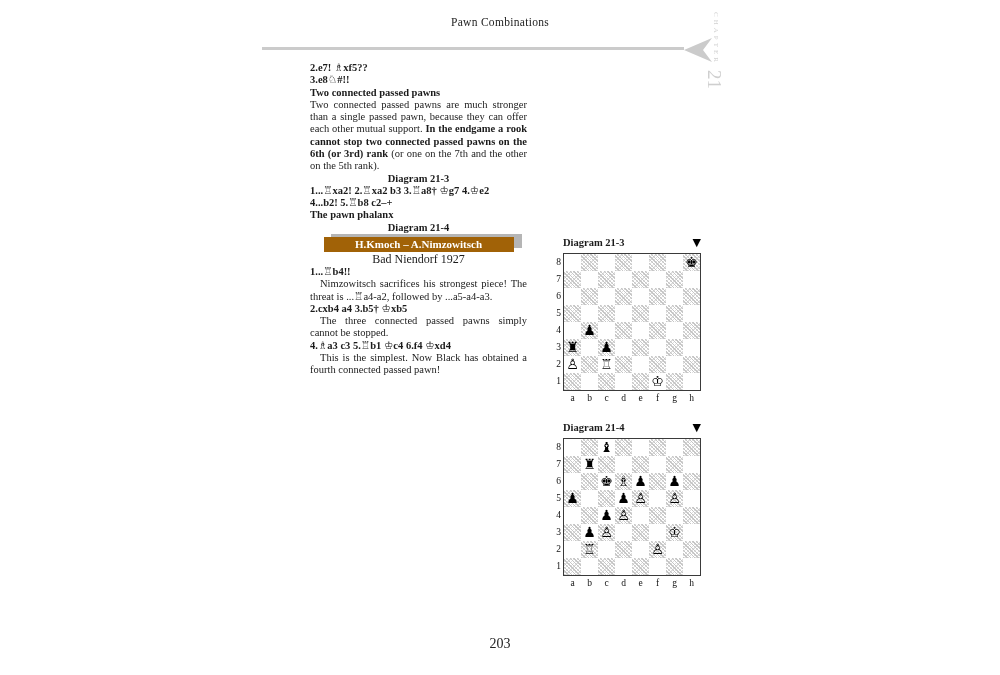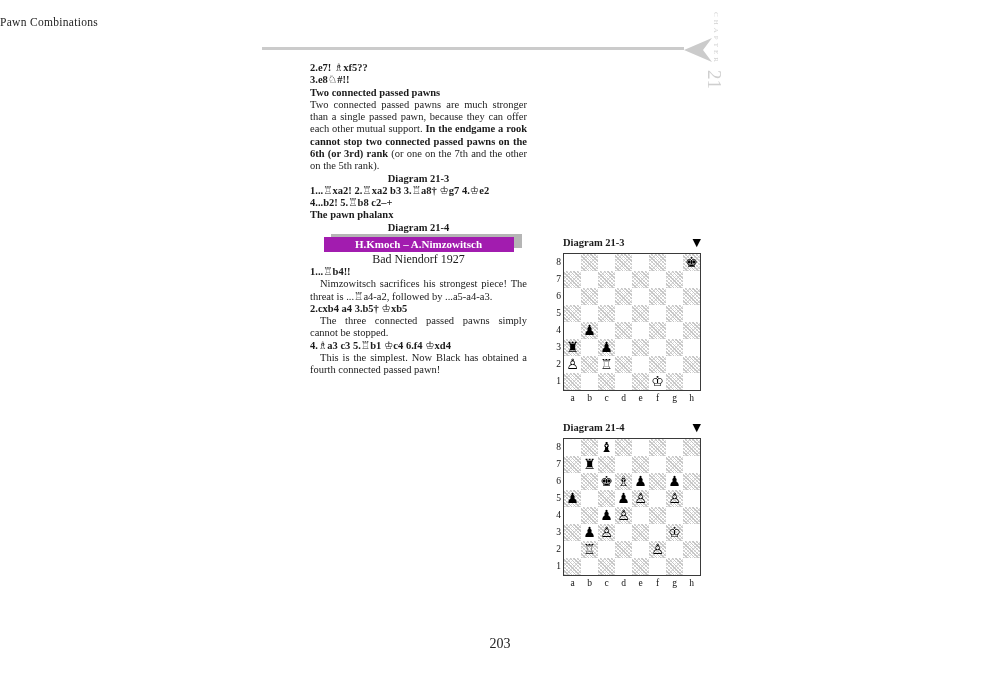--- a/index.html
+++ b/index.html
@@ -3,21 +3,21 @@
 <meta charset="utf-8">
 <style>
   * { margin:0; padding:0; box-sizing:border-box; }
   html,body { background:#ffffff; }
   .page {
     position:relative; width:1000px; height:675px; background:#ffffff;
     font-family:"Liberation Serif","DejaVu Sans",serif; color:#1b1b1b;
     overflow:hidden;
   }
   .running-title {
-    position:absolute; top:16px; left:0; width:1000px; text-align:left;
+    position:absolute; top:16px; left:0; width:1000px; text-align:center;
     font-size:11.5px; letter-spacing:0.3px; color:#222;
   }
   .rule { position:absolute; left:262px; top:47px; width:422px; height:3px; background:#cbcbcb; }
   .dart { position:absolute; left:684px; top:38px; }
   .chapter-word {
     position:absolute; left:712px; top:12px; writing-mode:vertical-rl;
     font-size:7px; letter-spacing:3px; color:#d2d2d2; text-transform:uppercase;
   }
   .chapter-number {
     position:absolute; left:703px; top:70px; writing-mode:vertical-rl;
@@ -34,21 +34,21 @@
   .indent { text-indent:10px; }
   .heading { font-weight:bold; text-align:left; }
   .h1-space { margin-top:19px;font-family:Liberation Serif, serif; }
   .h2-space { margin-top:50px; }
   .diag-ref { text-align:center; font-weight:bold; margin-top:12px; margin-bottom:1px; }
   .diag-ref4 { margin-top:15px; margin-bottom:2px; }
 
   .banner-wrap { position:relative; width:190px; height:15px; margin:3px auto 0; }
   .banner-shadow { position:absolute; left:7px; top:-3px; width:191px; height:14px; background:#b5b5b5; }
   .banner {
-    position:absolute; left:0; top:0; width:190px; height:15px; background:#a21caf;
+    position:absolute; left:0; top:0; width:190px; height:15px; background:#a16207;
     color:#ffffff; font-weight:bold; text-align:center; font-size:11px; line-height:15px;
   }
   .subtitle { text-align:center; font-size:12px; margin-top:3px; }
   .p5-space { margin-top:7px; }
 
   .diagram { position:absolute; width:138px; }
   .diagram-3 { left:563px; top:237px; }
   .diagram-4 { left:563px; top:422px; }
   .diag-head { display:flex; justify-content:space-between; align-items:center; width:138px; margin-bottom:5px; }
   .diag-label { font-weight:bold; font-size:10.5px; }

